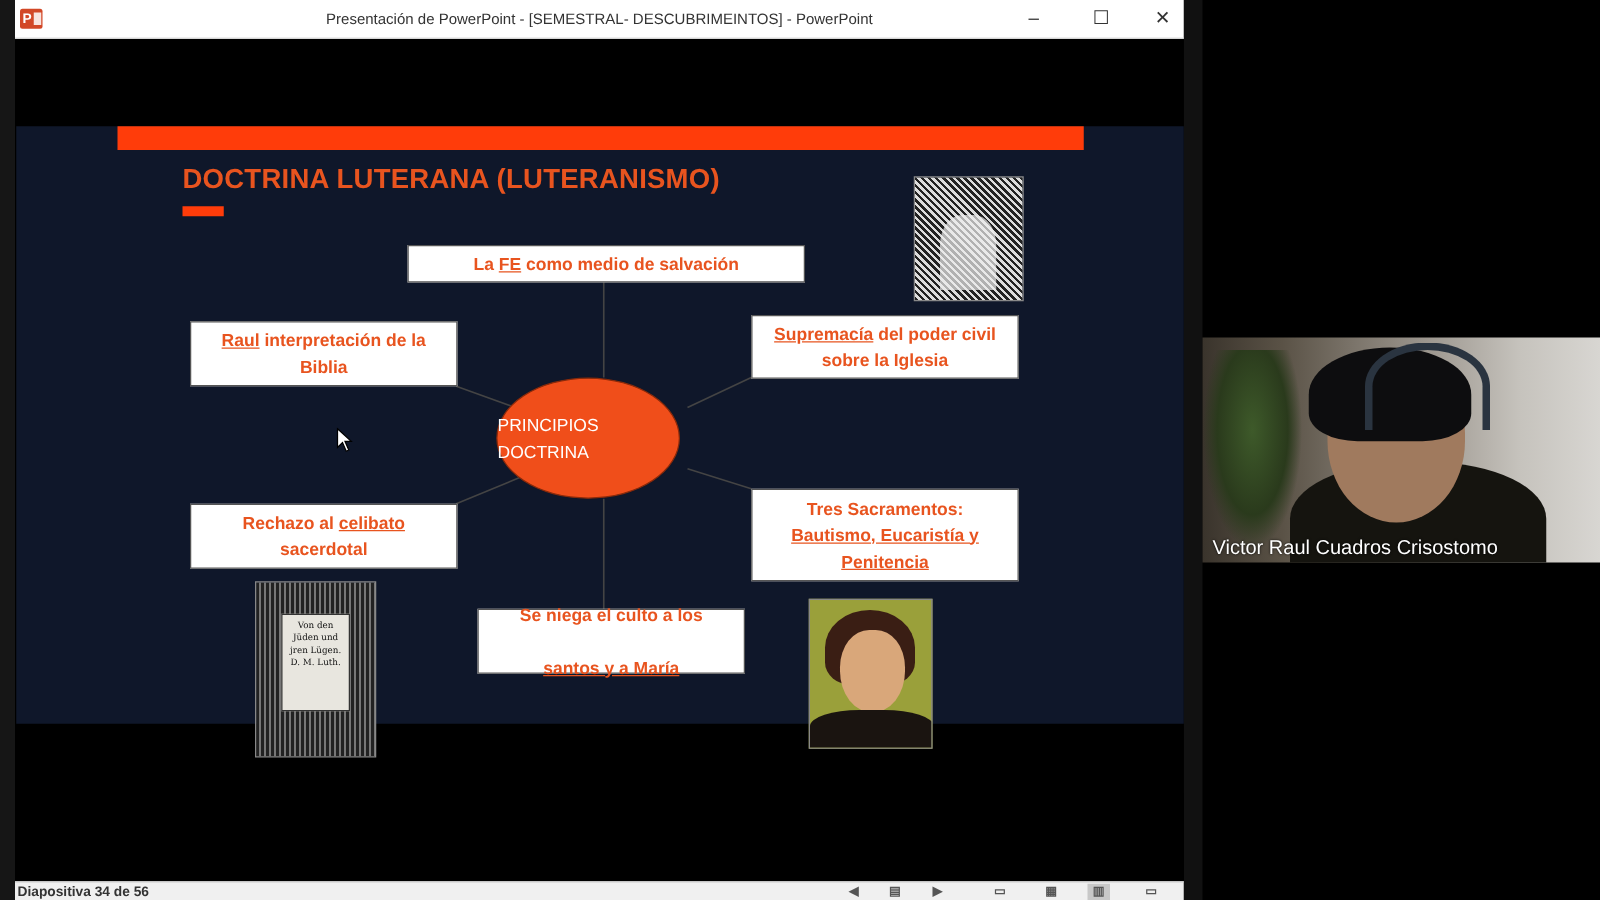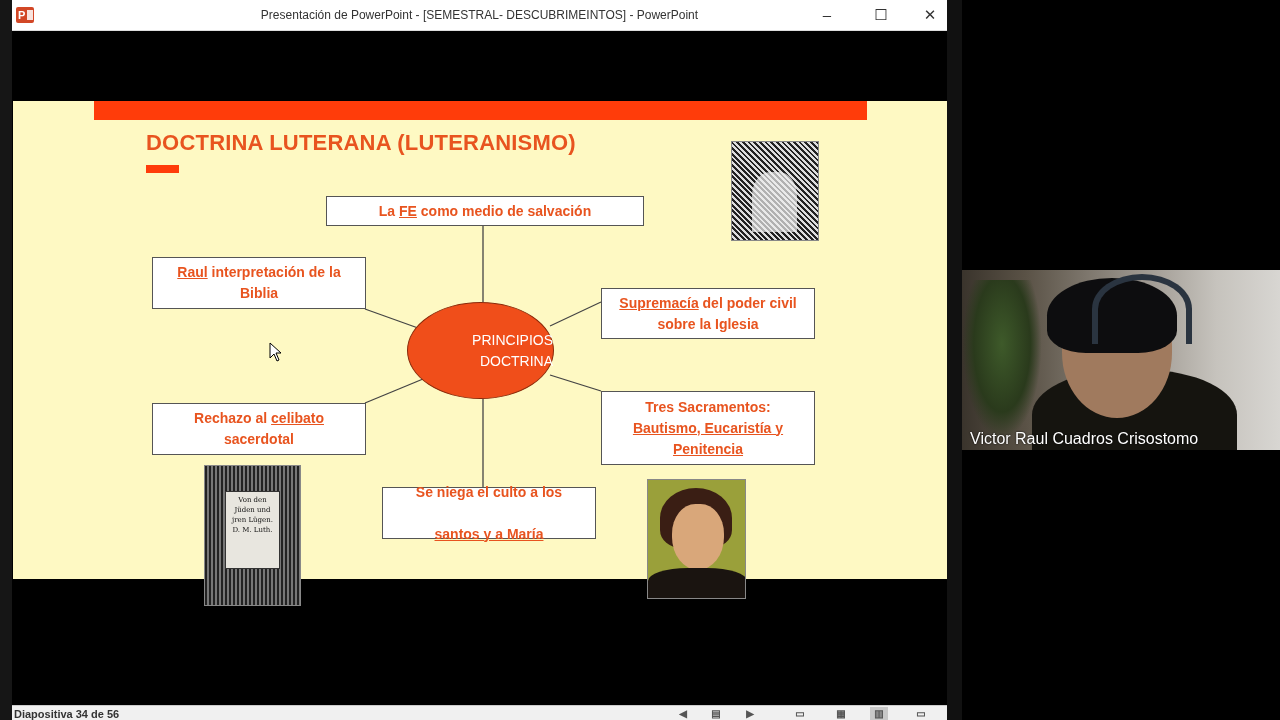--- a/index.html
+++ b/index.html
@@ -8,27 +8,27 @@
   .left-strip { position: absolute; left: 0; top: 0; width: 12px; height: 720px; background: #161616; }
   .right-strip { position: absolute; left: 947px; top: 0; width: 15px; height: 720px; background: #111; }
   .titlebar { position: absolute; left: 0; top: 0; width: 935px; height: 31px; background: #fff; border-bottom: 1px solid #ddd; }
   .ppt-icon { position: absolute; left: 4px; top: 7px; width: 18px; height: 16px; background: #d24726; border-radius: 2px; color: #fff; font-size: 11px; font-weight: bold; line-height: 16px; padding-left: 2px; }
   .ppt-icon::after { content: ""; position: absolute; right: 1px; top: 3px; width: 6px; height: 10px; background: #fff; opacity: .85; }
   .title-text { position: absolute; left: 0; width: 100%; top: 8px; text-align: center; font-size: 12px; color: #333; }
   .win-btn { position: absolute; top: 4px; width: 30px; height: 22px; color: #333; font-size: 15px; text-align: center; line-height: 22px; cursor: pointer; }
   .win-min { left: 800px; }
   .win-max { left: 854px; }
   .win-close { left: 903px; }
-  .slide { position: absolute; left: 1px; top: 101px; width: 934px; height: 478px; background: #fef9c3; }
+  .slide { position: absolute; left: 1px; top: 101px; width: 934px; height: 478px; background: #0f172a; }
   .top-bar { position: absolute; left: 81px; top: 0; width: 773px; height: 19px; background: #ff3c0a; }
   .slide-title { position: absolute; left: 133px; top: 29px; font-size: 22px; font-weight: bold; color: #e8541f; letter-spacing: 0.2px; }
   .title-accent { position: absolute; left: 133px; top: 64px; width: 33px; height: 8px; background: #ff3c0a; }
   .box { position: absolute; background: #fff; border: 1px solid #555; color: #e8541f; font-weight: bold; font-size: 14px; text-align: center; display: flex; flex-direction: column; justify-content: center; line-height: 21px; }
   .box u { text-decoration: underline; }
-  .ellipse { position: absolute; left: 394px; top: 201px; width: 147px; height: 97px; border-radius: 50%; background: #f04e1a; border: 1px solid #8a2a0a; color: #fff; font-size: 14px; text-align: right; display: flex; flex-direction: column; justify-content: center; line-height: 21px; }
+  .ellipse { position: absolute; left: 384px; top: 201px; width: 147px; height: 97px; border-radius: 50%; background: #f04e1a; border: 1px solid #8a2a0a; color: #fff; font-size: 14px; text-align: left; display: flex; flex-direction: column; justify-content: center; line-height: 21px; }
   svg.lines { position: absolute; left: 0; top: 0; }
   .pic { position: absolute; border: 1px solid #888; overflow: hidden; }
   .pic-woodcut { left: 718px; top: 40px; width: 88px; height: 100px; background: repeating-linear-gradient(45deg,#222 0 2px,#ddd 2px 4px); }
   .pic-woodcut .inner { position: absolute; left: 20px; top: 30px; width: 45px; height: 60px; background: #eee; border-radius: 40% 40% 0 0; opacity: .7; }
   .pic-book { left: 191px; top: 364px; width: 97px; height: 141px; background: repeating-linear-gradient(90deg,#222 0 2px,#777 2px 4px); }
   .pic-book .page { position: absolute; left: 20px; top: 25px; width: 55px; height: 78px; background: #e8e6df; border: 1px solid #333; font-family: "DejaVu Serif", serif; font-size: 7px; color: #111; padding: 3px; line-height: 10px; text-align: center; }
   .pic-luther { left: 634px; top: 378px; width: 99px; height: 120px; background: #9aa03a; }
   .pic-luther .hair { position: absolute; left: 12px; top: 8px; width: 72px; height: 60px; background: #3a1e14; border-radius: 50% 50% 30% 30%; }
   .pic-luther .face { position: absolute; left: 24px; top: 24px; width: 52px; height: 66px; background: #d9a77a; border-radius: 45% 45% 50% 50%; }
   .pic-luther .robe { position: absolute; left: 0; top: 88px; width: 99px; height: 32px; background: #1a1410; border-radius: 40% 40% 0 0; }
@@ -77,21 +77,21 @@
 
     <div class="box" style="left:313px;top:95px;width:318px;height:30px;">
       <div><span>La </span><u>FE</u><span> como medio de salvación</span></div>
     </div>
 
     <div class="box" style="left:139px;top:156px;width:214px;height:52px;">
       <div><u>Raul</u><span> interpretación de la</span></div>
       <div>Biblia</div>
     </div>
 
-    <div class="box" style="left:588px;top:151px;width:214px;height:51px;margin-top:36px;">
+    <div class="box" style="left:588px;top:151px;width:214px;height:51px;">
       <div><u>Supremacía</u><span> del poder civil</span></div>
       <div>sobre la Iglesia</div>
     </div>
 
     <div class="ellipse">
       <div>PRINCIPIOS</div>
       <div>DOCTRINA</div>
     </div>
 
     <div class="box" style="left:139px;top:302px;width:214px;height:52px;">

